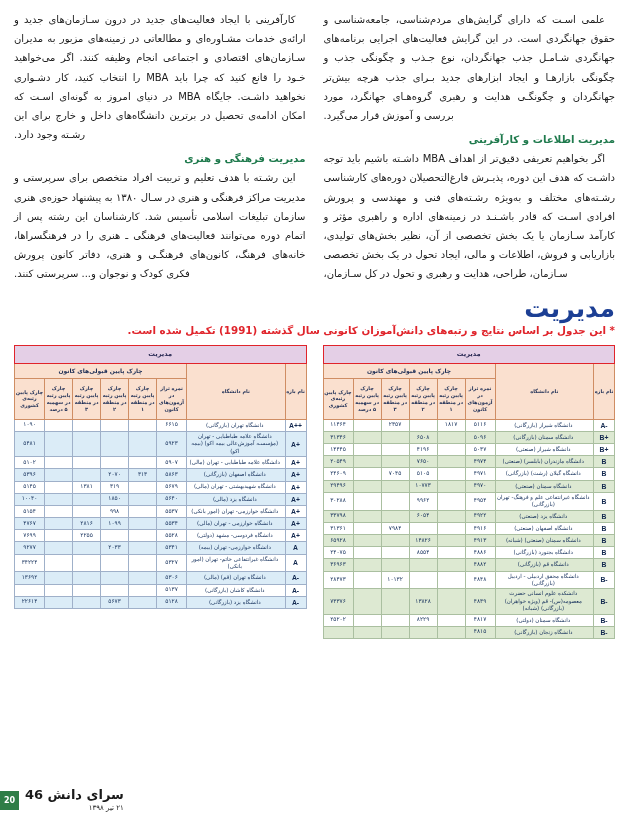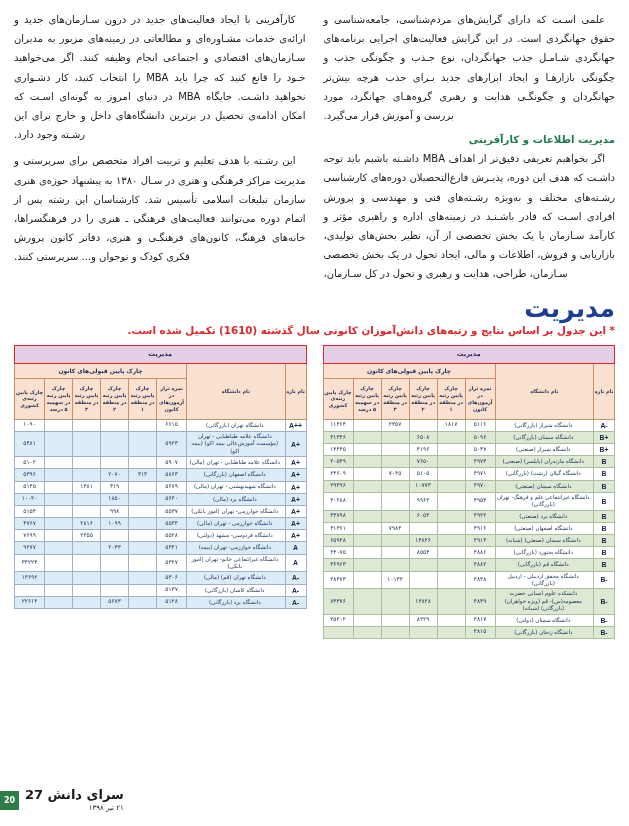--- a/index.html
+++ b/index.html
@@ -213,27 +213,28 @@
   <div class="article-cols">
 
     <div class="col">
       <p class="body-text first">علمی اسـت که دارای گرایش‌های مردم‌شناسی، جامعه‌شناسی و حقوق جهانگردی است. در این گرایش فعالیت‌های اجرایی برنامه‌های جهانگردی شـامـل جذب جهانگردان، نوع جـذب و چگونگی جذب و چگونگی بازارهـا و ایجاد ابزارهای جدید بـرای جذب هرچه بیش‌تر جهانگردان و چگونگـی هدایت و رهبری گروه‌هـای جهانگرد، مورد بررسی و آموزش قرار می‌گیرد.</p>
       <div class="section-head">مدیریت اطلاعات و کارآفرینی</div>
       <p class="body-text first">اگر بخواهیم تعریفی دقیق‌تر از اهداف MBA داشـته باشیم باید توجه داشـت که هدف این دوره، پذیـرش فارغ‌التحصیلان دوره‌های کارشناسی رشـته‌های مختلف و به‌ویژه رشـته‌های فنی و مهندسی و پرورش افرادی اسـت که قادر باشـنـد در زمینه‌های اداره و راهبری مؤثر و کارآمد سـازمان یا یک بخش تخصصی از آن، نظیر بخش‌های تولیدی، بازاریابی و فروش، اطلاعات و مالی، ایجاد تحول در یک بخش تخصصی سـازمان، طراحی، هدایت و رهبری و تحول در کل سـازمان،</p>
     </div>
 
     <div class="col">
       <p class="body-text first">کارآفرینی با ایجاد فعالیت‌های جدید در درون سـازمان‌های جدید و ارائه‌ی خدمات مشـاوره‌ای و مطالعاتی در زمینه‌های مزبور به مدیران سـازمان‌های اقتصادی و اجتماعی انجام وظیفه کنند. اگر می‌خواهید خـود را قانع کنید که چرا باید MBA را انتخاب کنید، کار دشـواری نخواهید داشـت. جایگاه MBA در دنیای امروز به گونه‌ای اسـت که امکان ادامه‌ی تحصیل در برترین دانشگاه‌های داخل و خارج برای این رشـته وجود دارد.</p>
+      <div class="section-head">مدیریت فرهنگی و هنری</div>
       <p class="body-text first">این رشـته با هدف تعلیم و تربیت افراد متخصص برای سرپرستی و مدیریت مراکز فرهنگی و هنری در سـال ۱۳۸۰ به پیشنهاد حوزه‌ی هنری سازمان تبلیغات اسلامی تأسیس شد. کارشناسان این رشته پس از اتمام دوره می‌توانند فعالیت‌های فرهنگی ـ هنری را در فرهنگسراها، خانه‌های فرهنگ، کانون‌های فرهنگـی و هنری، دفاتر کانون پرورش فکری کودک و نوجوان و... سرپرستی کنند.</p>
     </div>
 
   </div>
 
   <div class="big-title">مدیریت</div>
-  <div class="note">* این جدول بر اساس نتایج و رتبه‌های دانش‌آموزان کانونی سال گذشته (1610) تکمیل شده است.</div>
+  <div class="note">* این جدول بر اساس نتایج و رتبه‌های دانش‌آموزان کانونی سال گذشته (1991) تکمیل شده است.</div>
 
   <div class="tables-row">
 
     <div class="table-wrap">
       <table class="rank green">
         <colgroup>
           <col style="width:21px">
             <col>
             <col style="width:30px">
             <col style="width:28px">
@@ -598,20 +599,20 @@
             </tr>
           </tbody>
       </table>
     </div>
 
   </div>
 
   <div class="footer">
     <div class="footer-inner">
       <div class="footer-text">
-        <div class="brand">سرای دانش 27</div>
+        <div class="brand">سرای دانش 46</div>
         <div class="fdate">۲۱ تیر ۱۳۹۸</div>
       </div>
       <div class="pagebox">20</div>
     </div>
   </div>
 
 </div>
 
 </body></html>

